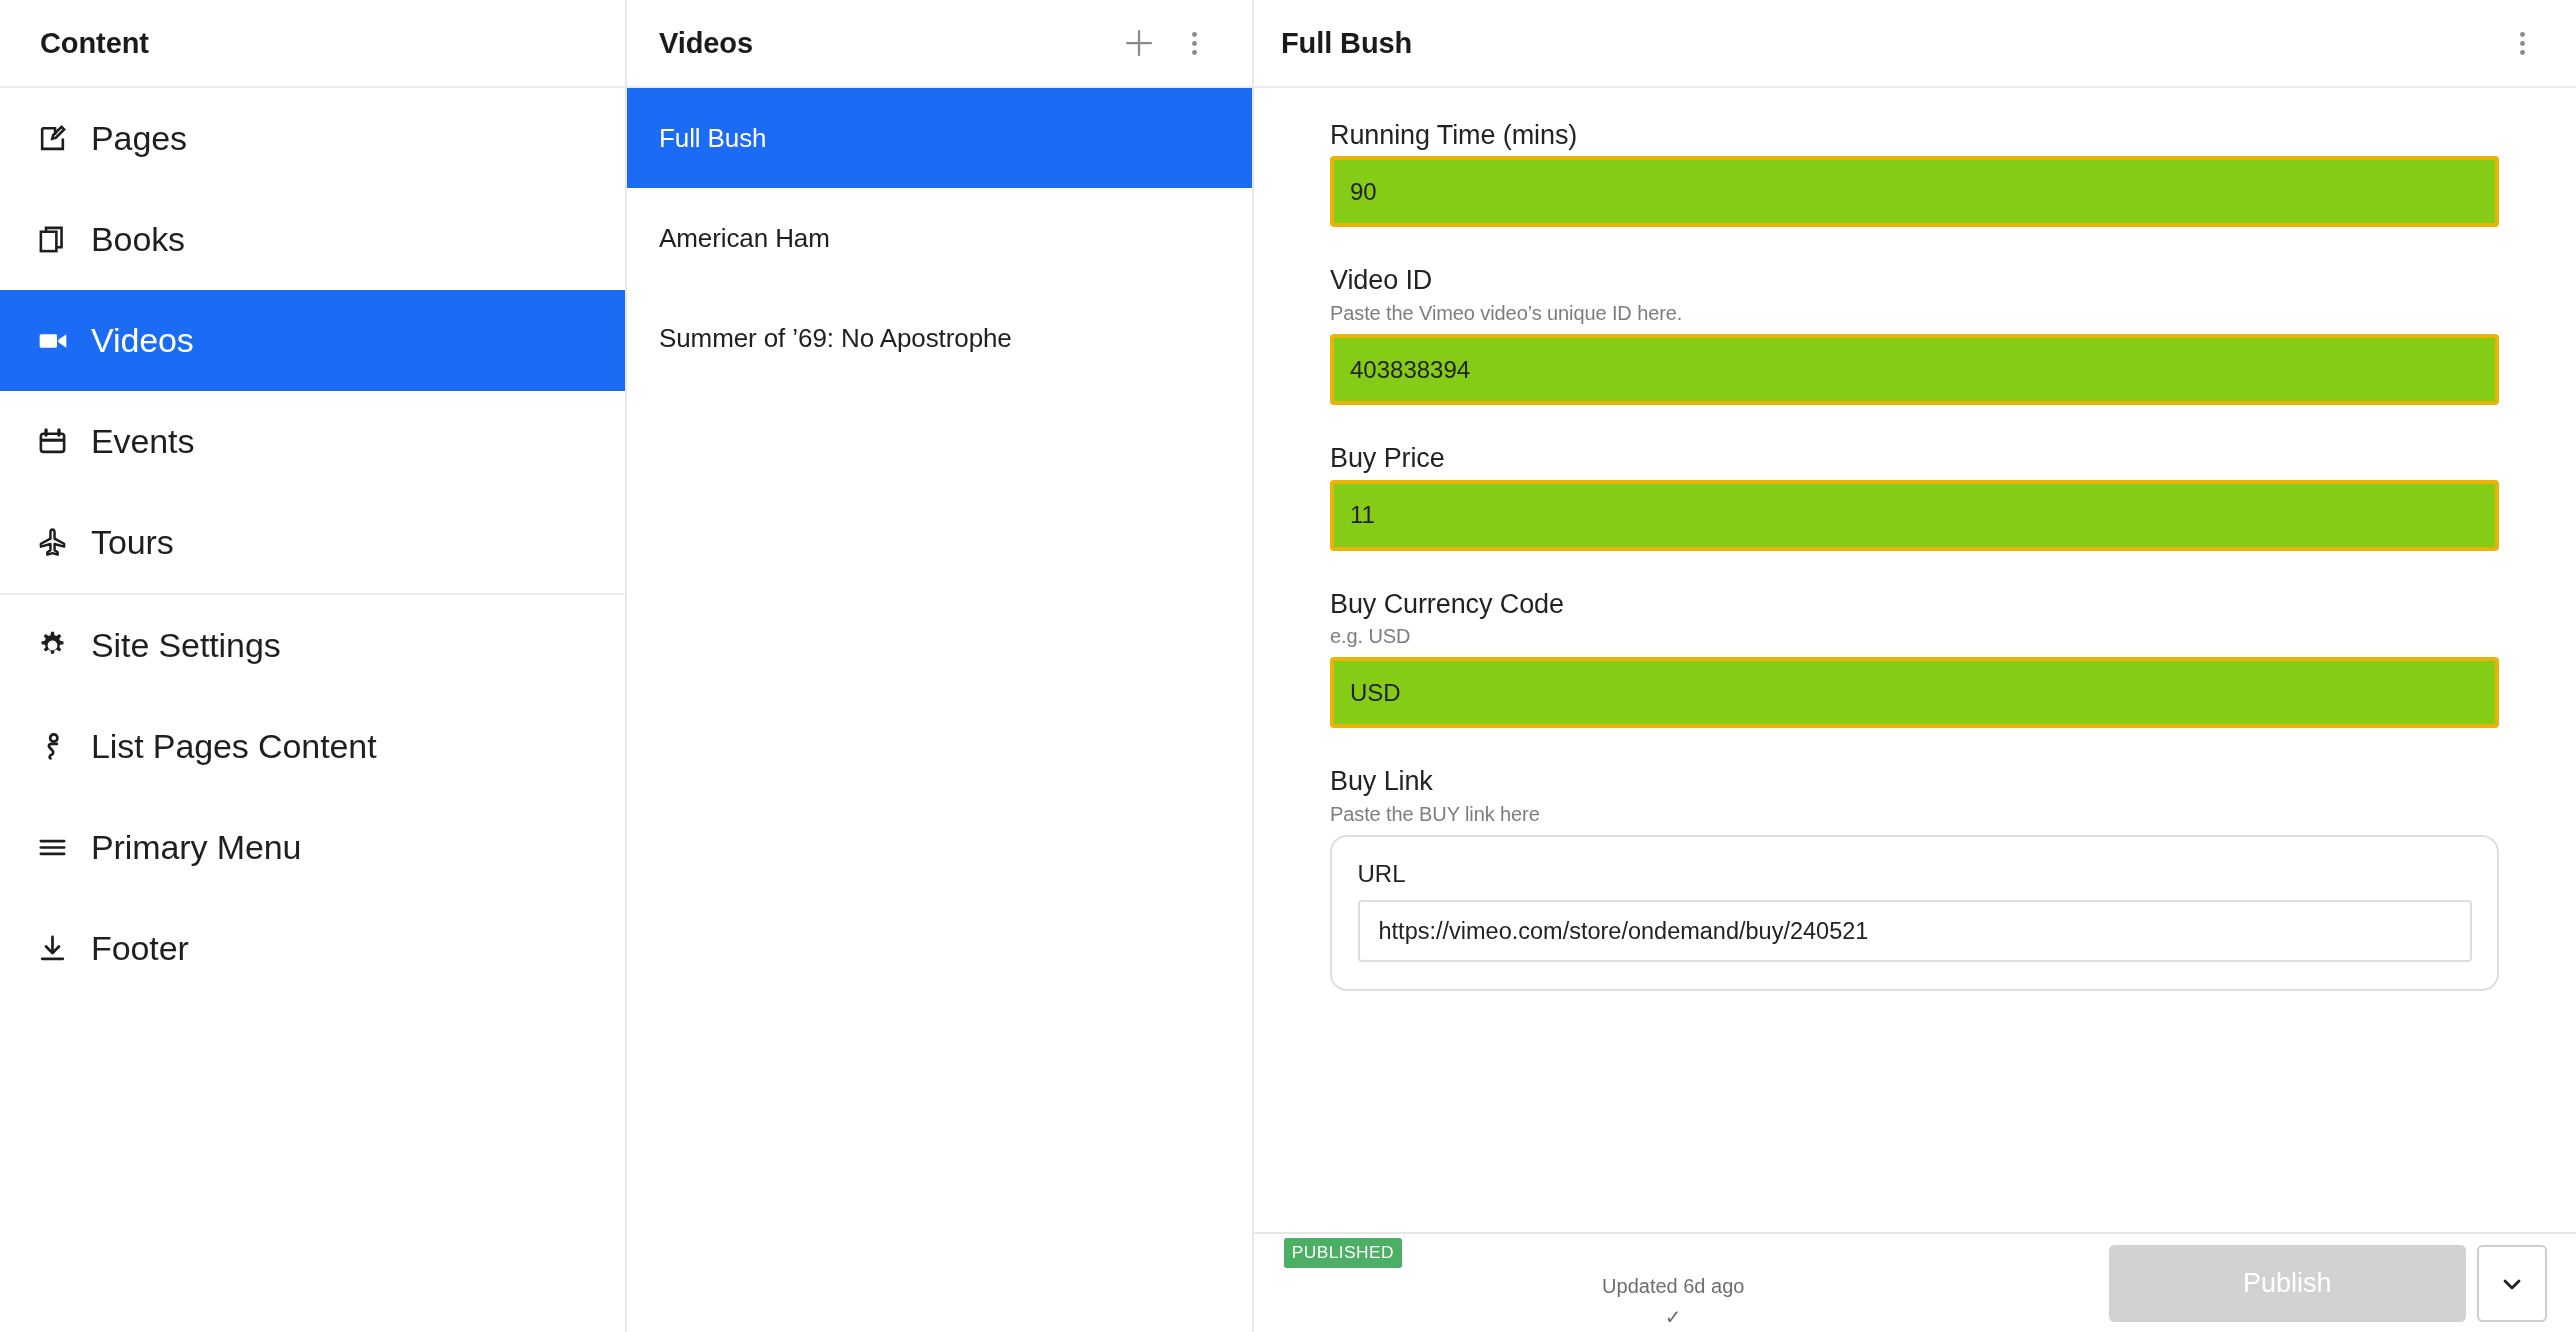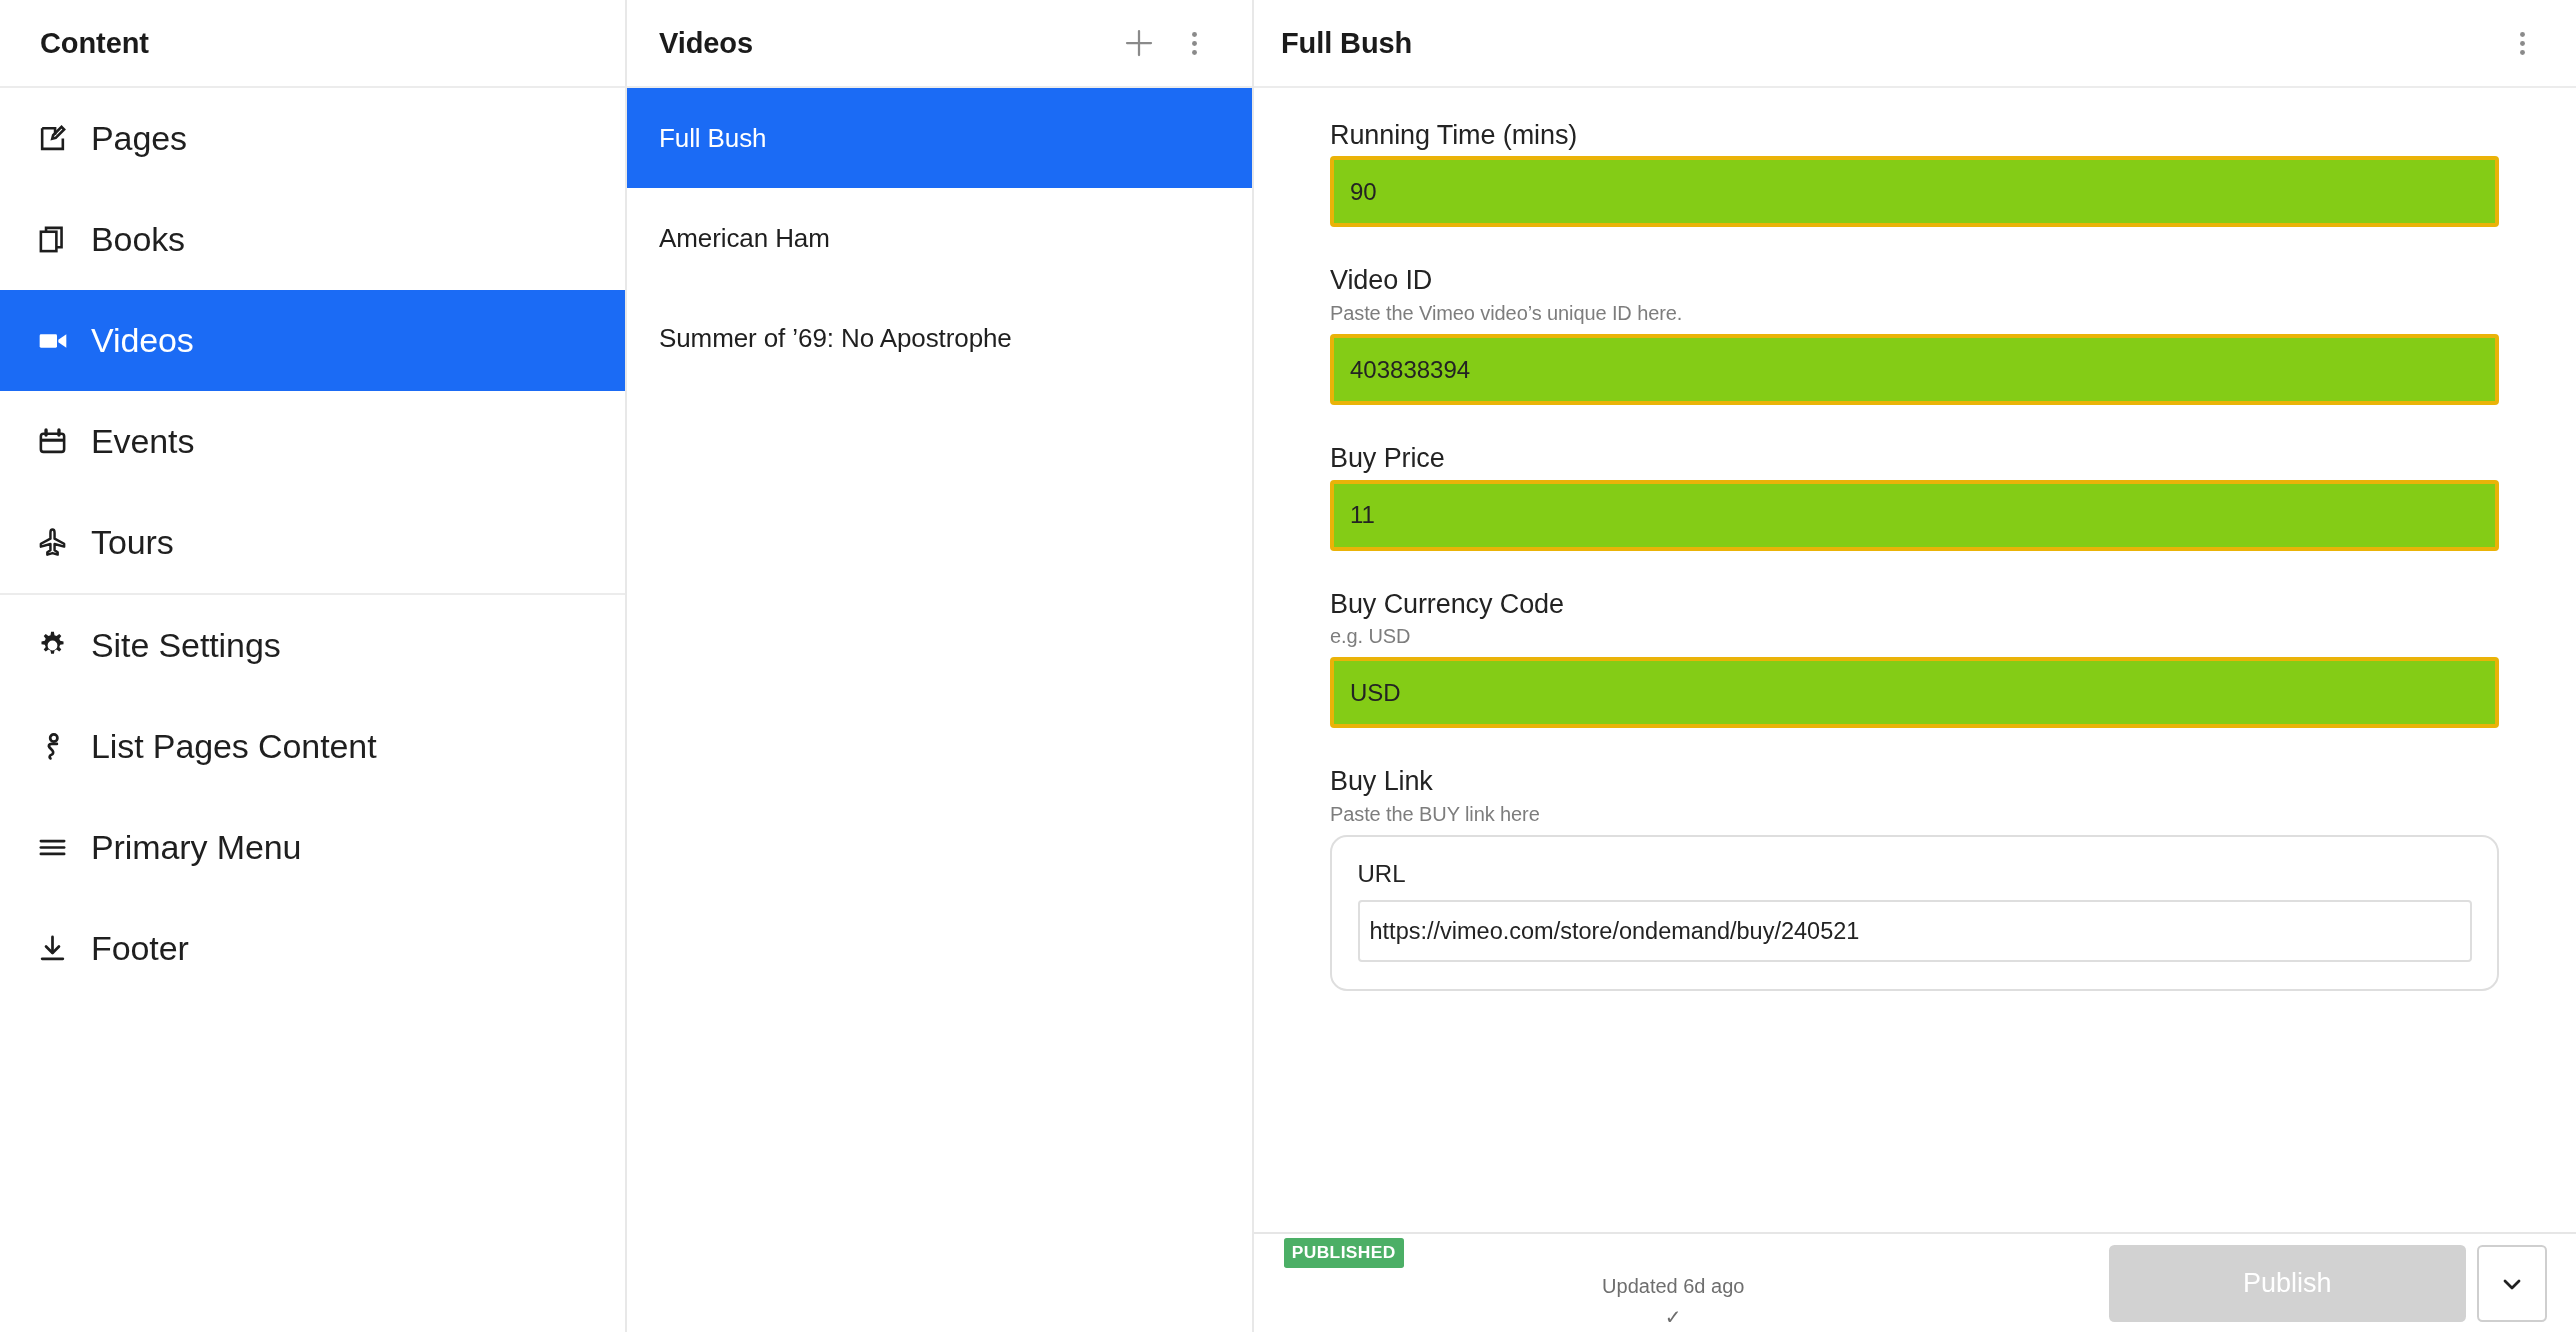--- a/index.html
+++ b/index.html
@@ -181,21 +181,21 @@
     font-size: 24px;
     color: #232323;
     margin-bottom: 12px;
   }
   .sub-input {
     height: 62px;
     border: 2px solid #dedede;
     border-radius: 4px;
     display: flex;
     align-items: center;
-    padding-left: 10px;
+    padding-left: 19px;
     font-size: 23.5px;
     color: #232323;
   }
 
   
   .footer-bar {
     position: absolute;
     left: 0; right: 0; bottom: 0;
     height: 101px;
     border-top: 2px solid #e6e6e6;
@@ -210,21 +210,21 @@
     flex-direction: column;
     justify-content: center;
     flex: 1 1 auto;
     padding-left: 2.7px;
   }
   .status-badge {
     align-self: flex-start;
     background: #4caf66;
     color: #ffffff;
     font-size: 17.4px;
-    font-weight: bold;
+    font-weight: normal;
     letter-spacing: 0.4px;
     padding: 4px 8px 4.7px 8px;
     border-radius: 2.7px;
     margin-bottom: 6.7px;
   }
   .status-updated {
     font-size: 20px;
     color: #6e6e6e;
     display: flex;
     align-items: center;

